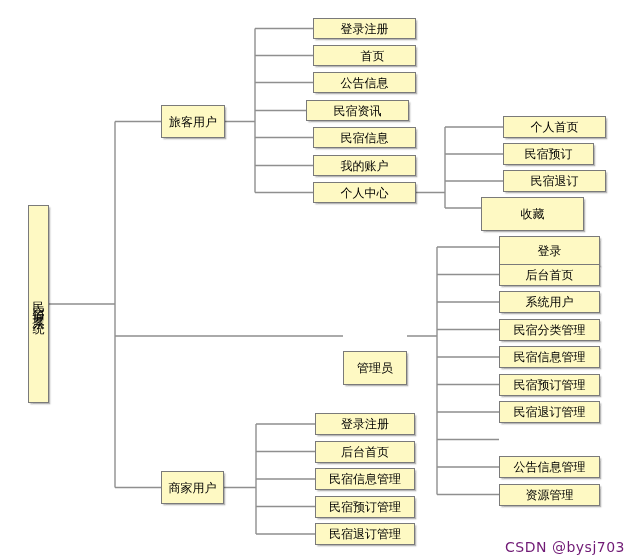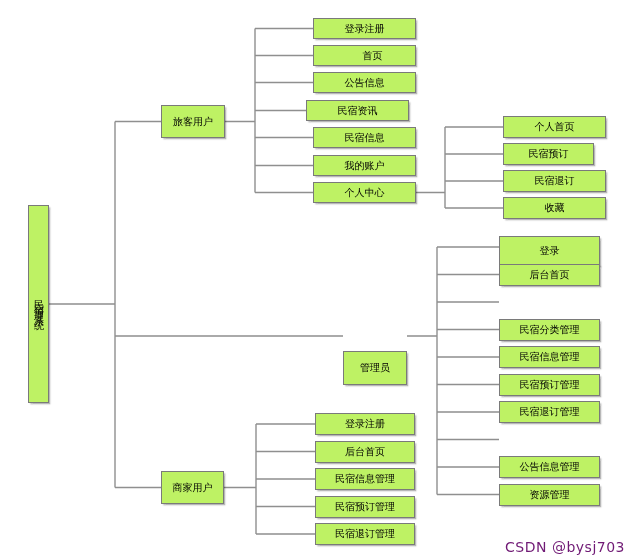--- a/index.html
+++ b/index.html
@@ -7,25 +7,25 @@
     position:relative;
     width:633px;height:560px;
     background:#ffffff;
     font-family:"DejaVu Sans","Liberation Sans",sans-serif;
     overflow:hidden;
   }
   #wires{position:absolute;left:0;top:0;pointer-events:none;}
   .node{
     position:absolute;
     box-sizing:border-box;
-    background:#bef264;
+    background:#fef9c3;
     border:1px solid #7a7a7a;
     box-shadow:1.5px 1.5px 1.5px rgba(0,0,0,0.28);
     display:flex;align-items:center;justify-content:center;
-    font-size:10px;line-height:1;color:#000;
+    font-size:12px;line-height:1;color:#000;
     white-space:nowrap;
   }
   .node.vertical{
     writing-mode:vertical-rl;
     text-orientation:upright;
     letter-spacing:4px;
     white-space:normal;
   }
   .watermark{
     position:absolute;
@@ -81,24 +81,25 @@
   <div class="node" style="left:313px;top:45px;width:103px;height:21px;padding-left:16px;">首页</div>
   <div class="node" style="left:313px;top:72px;width:103px;height:21px;">公告信息</div>
   <div class="node" style="left:306px;top:100px;width:103px;height:21px;">民宿资讯</div>
   <div class="node" style="left:313px;top:127px;width:103px;height:21px;">民宿信息</div>
   <div class="node" style="left:313px;top:155px;width:103px;height:21px;">我的账户</div>
   <div class="node" style="left:313px;top:182px;width:103px;height:21px;">个人中心</div>
 
   <div class="node" style="left:503px;top:116px;width:103px;height:22px;text-align:center;">个人首页</div>
   <div class="node" style="left:503px;top:143px;width:91px;height:22px;">民宿预订</div>
   <div class="node" style="left:503px;top:170px;width:103px;height:22px;">民宿退订</div>
-  <div class="node" style="left:503px;top:197px;width:103px;height:22px;">收藏</div>
+  <div class="node" style="left:481px;top:197px;width:103px;height:34px;">收藏</div>
 
   <div class="node" style="left:499px;top:236px;width:101px;height:30px;">登录</div>
   <div class="node" style="left:499px;top:263.5px;width:101px;height:22px;">后台首页</div>
+  <div class="node" style="left:499px;top:291px;width:101px;height:22px;">系统用户</div>
   <div class="node" style="left:499px;top:318.5px;width:101px;height:22px;">民宿分类管理</div>
   <div class="node" style="left:499px;top:346px;width:101px;height:22px;">民宿信息管理</div>
   <div class="node" style="left:499px;top:373.5px;width:101px;height:22px;">民宿预订管理</div>
   <div class="node" style="left:499px;top:401px;width:101px;height:22px;">民宿退订管理</div>
   <div class="node" style="left:499px;top:456px;width:101px;height:22px;">公告信息管理</div>
   <div class="node" style="left:499px;top:483.5px;width:101px;height:22px;">资源管理</div>
 
   <div class="node" style="left:315px;top:413px;width:100px;height:22px;">登录注册</div>
   <div class="node" style="left:315px;top:440.5px;width:100px;height:22px;">后台首页</div>
   <div class="node" style="left:315px;top:468px;width:100px;height:22px;">民宿信息管理</div>

